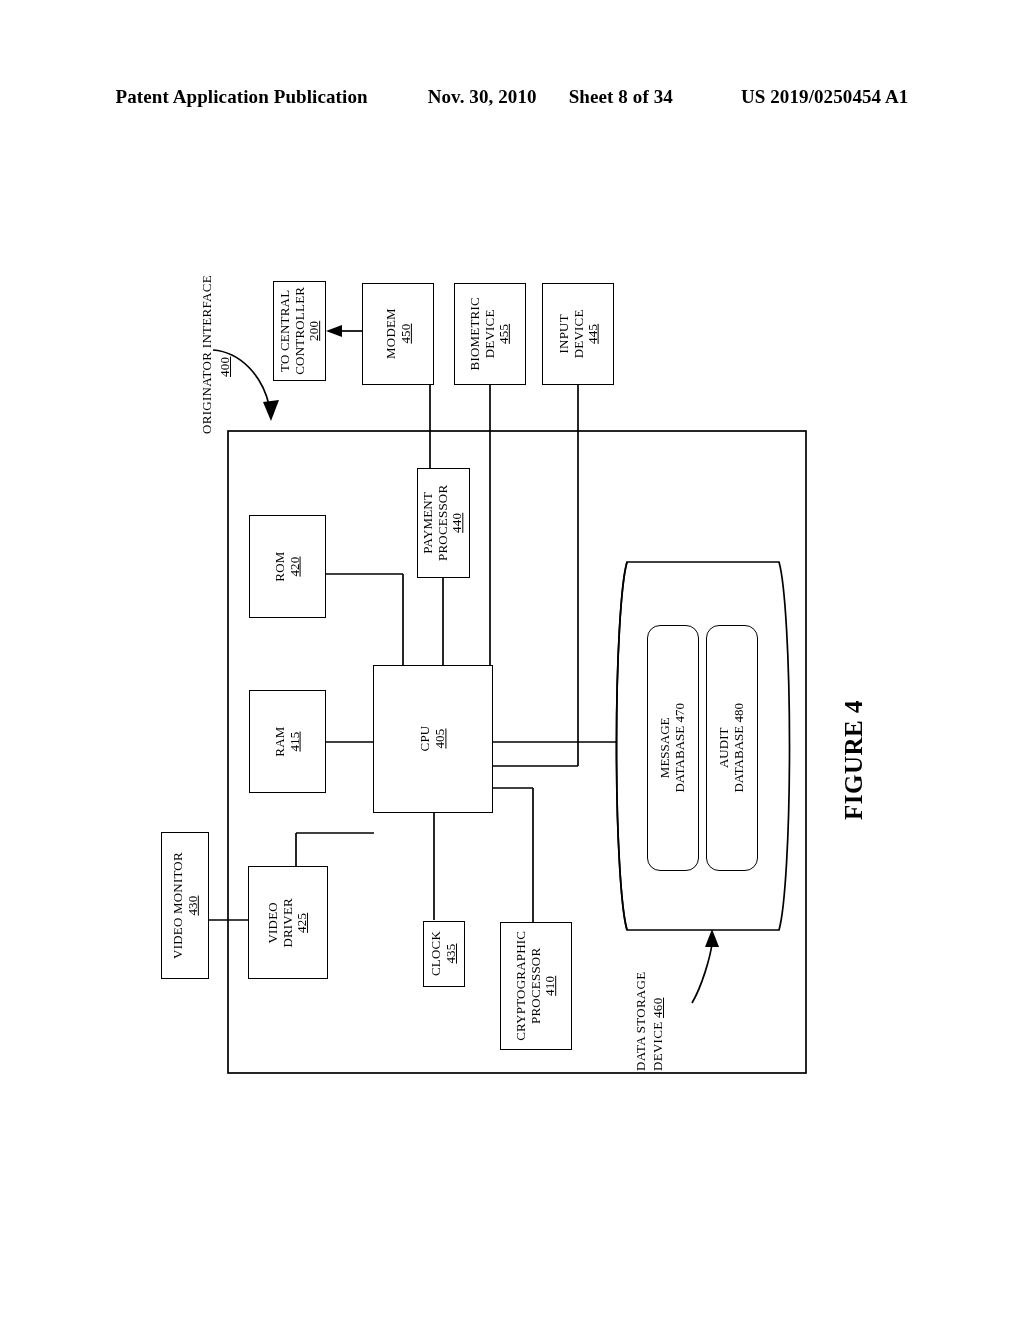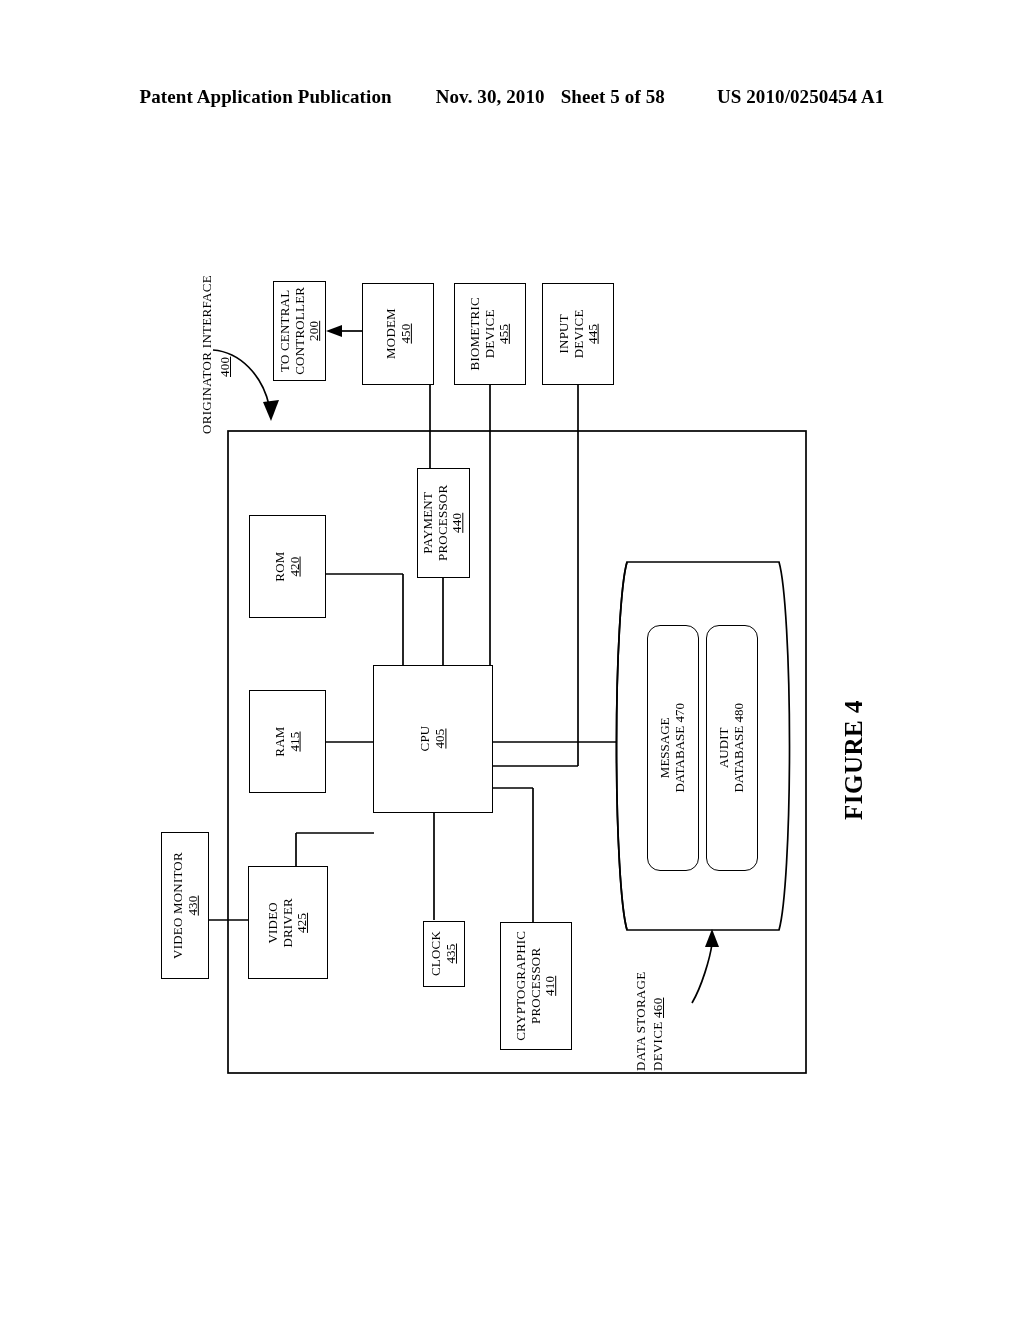--- a/index.html
+++ b/index.html
@@ -23,20 +23,21 @@
     left: 0;
     width: 1024px;
     height: 30px;
     display: flex;
     justify-content: center;
     align-items: baseline;
     font-weight: bold;
     font-size: 19px;
     letter-spacing: 0.1px;
     white-space: nowrap;
+    gap: 8px;
   }
   .page-header .seg { display: inline-block; }
   .page-header .gap-a { width: 44px; }
   .page-header .gap-b { width: 16px; }
   .page-header .gap-c { width: 52px; }
 
   
   #figure {
     position: absolute;
     left: 0;
@@ -116,23 +117,23 @@
   }
 </style>
 </head>
 <body>
 
 <div class="page-header">
   <span class="seg">Patent Application Publication</span>
   <span class="gap-a"></span>
   <span class="seg">Nov. 30, 2010</span>
   <span class="gap-b"></span>
-  <span class="seg">Sheet 5 of 58</span>
+  <span class="seg">Sheet 8 of 34</span>
   <span class="gap-c"></span>
-  <span class="seg">US 2010/0250454 A1</span>
+  <span class="seg">US 2019/0250454 A1</span>
 </div>
 
 <div id="figure">
 
   <svg width="1024" height="1320">
     <g stroke="#000" fill="none" stroke-width="1.7">
 
       <rect x="228" y="431" width="578" height="642"></rect>
 
       <line x1="362" y1="331" x2="338" y2="331"></line>

